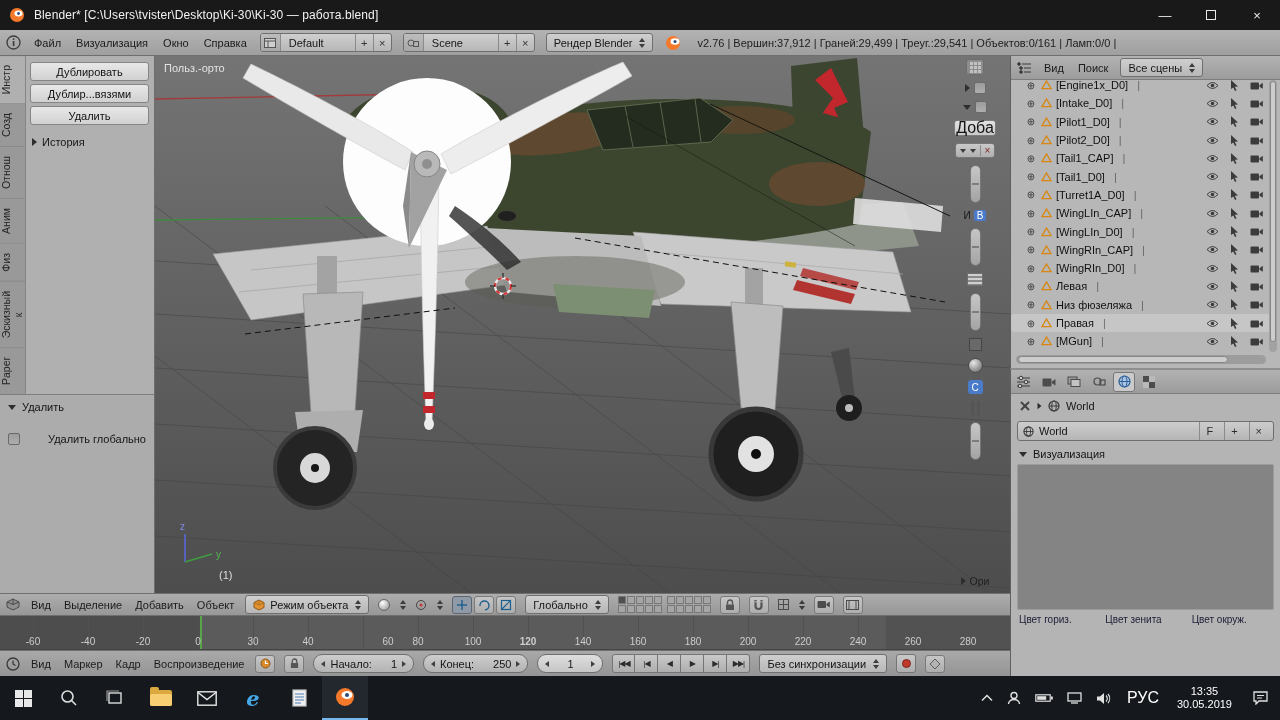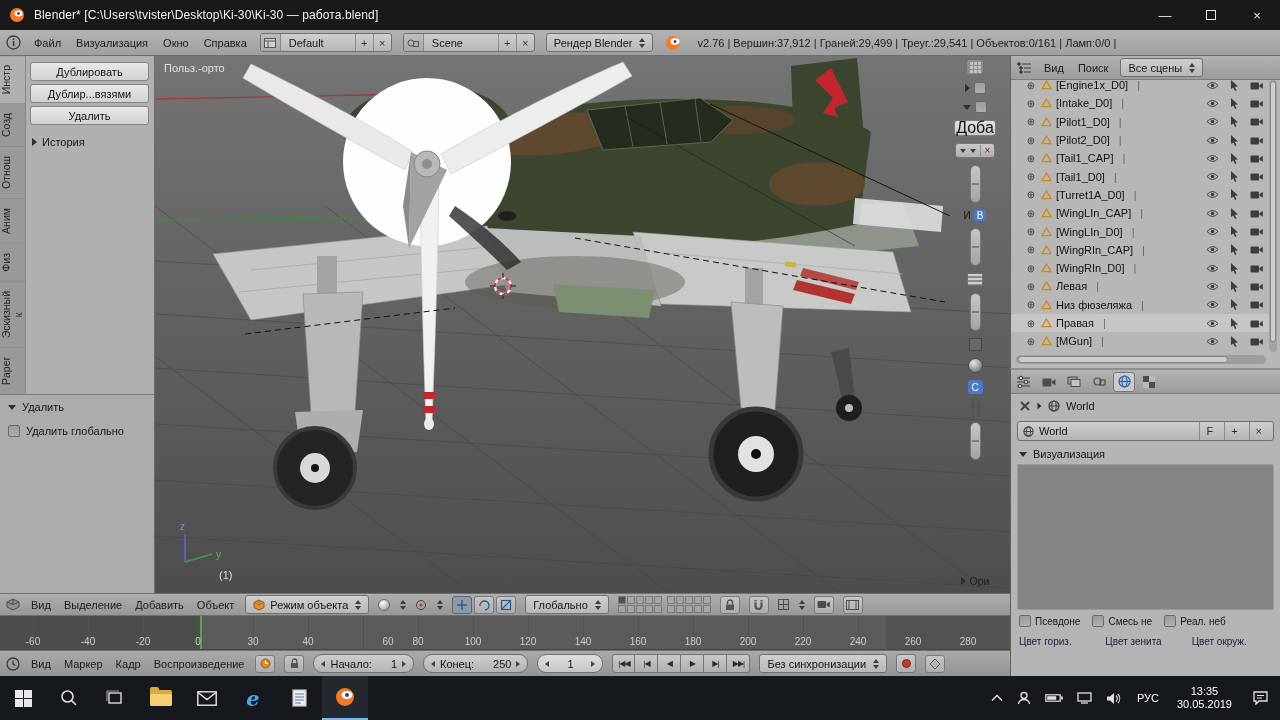--- a/index.html
+++ b/index.html
@@ -34,21 +34,21 @@
   .toolshelf{position:absolute;left:0;top:56px;width:155px;height:537px;background:#b0b0b0;border-right:1px solid #6d6d6d;}
   #ts-tabs{position:absolute;left:0;top:0;width:26px;height:338px;background:#999;border-right:1px solid #858585;display:flex;flex-direction:column;}
   .ts-tab{writing-mode:vertical-rl;transform:rotate(180deg);font-size:10.5px;color:#242424;padding:9px 0;width:100%;text-align:center;background:#999;border-top:1px solid #8a8a8a;}
   .ts-tab.active{background:#b0b0b0;}
   #ts-buttons{position:absolute;left:30px;top:6px;right:5px;}
   .ts-btn{height:19px;margin-bottom:3px;background:linear-gradient(#e8e8e8,#d1d1d1);border:1px solid #858585;border-radius:3px;display:flex;align-items:center;justify-content:center;font-size:11px;color:#111;}
   .ts-history{position:absolute;left:32px;top:80px;display:flex;align-items:center;gap:5px;}
   .ts-redo{position:absolute;left:0;top:338px;right:0;bottom:0;border-top:1px solid #7e7e7e;background:#acacac;padding:6px 8px;}
   .panel-hdr{display:flex;align-items:center;gap:6px;color:#141414;}
   .cbx{width:12px;height:12px;background:linear-gradient(#9c9c9c,#aeaeae);border:1px solid #6a6a6a;border-radius:2px;flex:none;}
-  .cbx-row{display:flex;align-items:center;gap:6px;margin-top:12px;}
+  .cbx-row{display:flex;align-items:center;gap:6px;margin-top:20px;justify-content:space-between;}
 
   
   .viewport{position:absolute;left:155px;top:56px;width:855px;height:537px;background:linear-gradient(#747474,#4d4d4d);overflow:hidden;}
   .vp-label{position:absolute;left:9px;top:6px;color:#e3e3e3;font-size:11px;}
   .vp-frame{position:absolute;left:64px;top:513px;color:#dedede;font-size:11px;}
   .npanel{position:absolute;right:3px;top:3px;bottom:6px;width:64px;display:flex;flex-direction:column;align-items:center;gap:7px;}
   .np-grid{width:18px;height:16px;border-radius:3px;background:#8d8d8d;border:1px solid #6e6e6e;display:grid;grid-template-columns:repeat(3,3px);grid-auto-rows:3px;gap:1px;align-content:center;justify-content:center;}
   .np-grid span{background:#c2c2c2;}
   .np-row{display:flex;align-items:center;gap:4px;}
   .np-btn{width:42px;height:16px;background:linear-gradient(#e2e2e2,#c9c9c9);border:1px solid #7c7c7c;border-radius:3px;font-size:16px;display:flex;align-items:center;justify-content:center;}
@@ -129,21 +129,21 @@
   .pb-btn:last-child{border-radius:0 3px 3px 0;}
   .rec-btn{width:20px;height:19px;display:flex;align-items:center;justify-content:center;background:linear-gradient(#c9c9c9,#aeaeae);border:1px solid #757575;border-radius:3px;}
   .rec-dot{width:9px;height:9px;border-radius:50%;background:#c03a2b;border:1px solid #7e241a;}
 
   
   .taskbar{position:absolute;left:0;top:676px;width:1280px;height:44px;background:#15181d;display:flex;align-items:stretch;color:#fff;}
   .task-btn{width:46px;display:flex;align-items:center;justify-content:center;}
   .task-btn.active-app{background:#23272e;box-shad:none;border-bottom:2px solid #76b9ed;}
   .tray{margin-left:auto;display:flex;align-items:center;}
   .tray-btn{height:100%;display:flex;align-items:center;justify-content:center;padding:0 7px;}
-  .tray-lang{font-size:11px;padding:0 9px;}
+  .tray-lang{font-size:16px;padding:0 9px;}
   .tray-clock{font-size:11px;line-height:13px;text-align:center;padding:0 9px;}
   .folder-icon{position:relative;width:22px;height:16px;}
   .folder-icon .back{position:absolute;left:0;top:0;width:22px;height:16px;background:#dba940;border-radius:2px;}
   .folder-icon .tab{position:absolute;left:0;top:-3px;width:9px;height:5px;background:#dba940;border-radius:2px 2px 0 0;}
   .folder-icon .front{position:absolute;left:0;top:4px;width:22px;height:12px;background:#f8ce73;border-radius:2px;}
   .edge-e{font-size:21px;font-weight:bold;font-style:italic;color:#45a7e8;font-family:"DejaVu Serif",serif;}
 </style>
 </head>
 <body>
 
@@ -942,34 +942,20 @@
       <span class="dbtn">×</span>
     </div>
   </div>
 
   <div class="p-panelhdr">
     <span class="tri-d"></span>
     <span>Визуализация</span>
   </div>
   <div class="preview-box"></div>
 
-  <div id="env-checks">
-      <div class="env-item">
-        <span class="cbx"></span>
-        <span>Псевдоне</span>
-      </div>
-      <div class="env-item">
-        <span class="cbx"></span>
-        <span>Смесь не</span>
-      </div>
-      <div class="env-item">
-        <span class="cbx"></span>
-        <span>Реал. неб</span>
-      </div>
-    </div>
   <div id="color-labels">
       <div class="color-label">Цвет гориз.</div>
       <div class="color-label">Цвет зенита</div>
       <div class="color-label">Цвет окруж.</div>
     </div>
 </div>
 
 <div class="vp-header">
   <span>
     <svg width="14" height="13" viewBox="0 0 14 13">
@@ -1133,21 +1119,21 @@
     <div id="tl-cursor" style="left: 199.75px;"></div>
 <span class="tl-num" style="left: 33px; margin-top: 8px;">-60</span>
     <span class="tl-num" style="left: 88px;">-40</span>
     <span class="tl-num" style="left: 143px;">-20</span>
     <span class="tl-num" style="left: 198px;">0</span>
     <span class="tl-num" style="left: 253px;">30</span>
     <span class="tl-num" style="left: 308px;">40</span>
     <span class="tl-num" style="left: 363px; margin-left: 25px;">60</span>
     <span class="tl-num" style="left: 418px;">80</span>
     <span class="tl-num" style="left: 473px;">100</span>
-    <span class="tl-num" style="left: 528px;">120</span>
+    <span class="tl-num" style="left: 528px; font-weight: bold;">120</span>
     <span class="tl-num" style="left: 583px;">140</span>
     <span class="tl-num" style="left: 638px;">160</span>
     <span class="tl-num" style="left: 693px;">180</span>
     <span class="tl-num" style="left: 748px;">200</span>
     <span class="tl-num" style="left: 803px;">220</span>
     <span class="tl-num" style="left: 858px;">240</span>
     <span class="tl-num" style="left: 913px;">260</span>
     <span class="tl-num" style="left: 968px;">280</span>
   </div>
 

